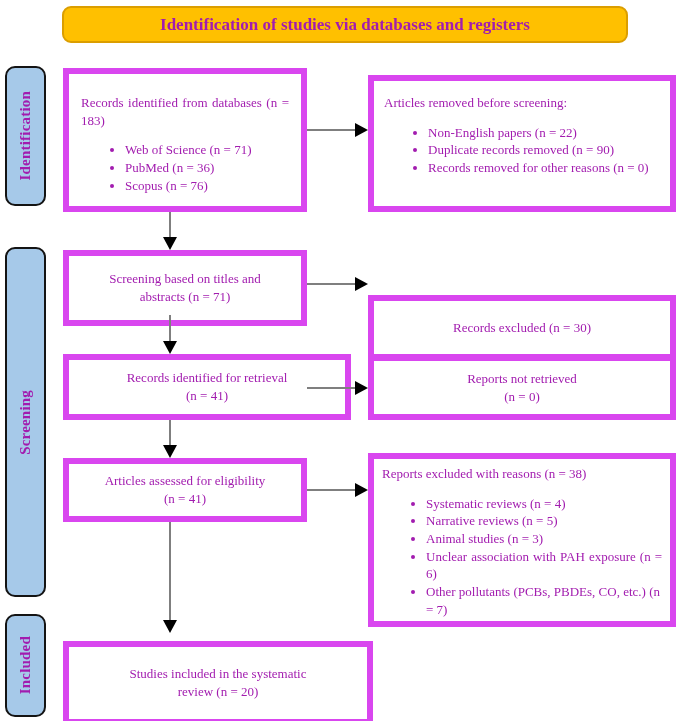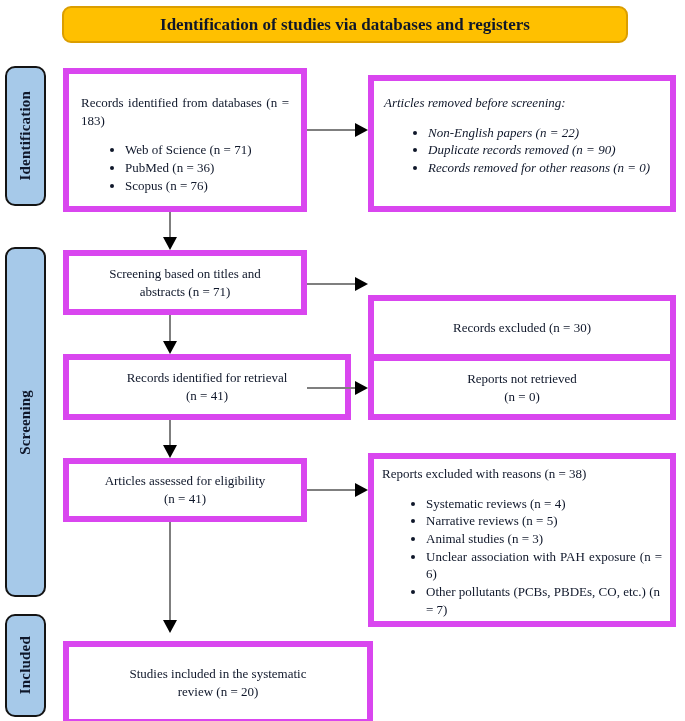--- a/index.html
+++ b/index.html
@@ -1,18 +1,18 @@
 <!DOCTYPE html>
 <html><head>
 <meta charset="utf-8">
 <style>
   html,body{margin:0;padding:0;background:#fff;}
   #canvas{
     position:relative;width:685px;height:721px;background:#fff;
-    font-family:"Liberation Serif","DejaVu Serif",serif;color:#0f172a;
+    font-family:"Liberation Serif","DejaVu Serif",serif;color:#a21caf;
     overflow:hidden;
   }
   .titlebar{
     position:absolute;left:62px;top:6px;width:566px;height:37px;
     border:2px solid #DB9E00;border-radius:9px;background:#FFC000;
     display:flex;align-items:center;justify-content:center;
     font-weight:bold;font-size:17px;box-sizing:border-box;
   }
   .stage{
     position:absolute;left:5px;width:41px;
@@ -68,30 +68,30 @@
 
   <div class="box listbox" style="left:63px;top:68px;width:244px;height:144px;padding:20px 12px 0;">
     <p class="just">Records identified from databases (n = 183)</p>
     <ul>
       <li>Web of Science (n = 71)</li>
       <li>PubMed (n = 36)</li>
       <li>Scopus (n = 76)</li>
     </ul>
   </div>
 
-  <div class="box listbox" style="left:368px;top:75px;width:308px;height:137px;padding:13px 10px 16px;font-style:italic;">
+  <div class="box listbox" style="left:368px;top:75px;width:308px;height:137px;padding:13px 10px 16px;">
     <p>Articles removed before screening:</p>
     <ul>
       <li>Non-English papers (n = 22)</li>
       <li>Duplicate records removed (n = 90)</li>
       <li>Records removed for other reasons (n = 0)</li>
     </ul>
   </div>
 
-  <div class="box center" style="left:63px;top:250px;width:244px;height:65px;">
+  <div class="box center" style="left:63px;top:250px;width:244px;height:76px;">
     <span>Screening based on titles and
 abstracts (n = 71)</span>
   </div>
   <div class="box center" style="left:368px;top:252px;width:308px;height:65px;margin-top:43px;">
     <span>Records excluded (n = 30)</span>
   </div>
 
   <div class="box center" style="left:63px;top:354px;width:288px;height:66px;">
     <span>Records identified for retrieval
 (n = 41)</span>

